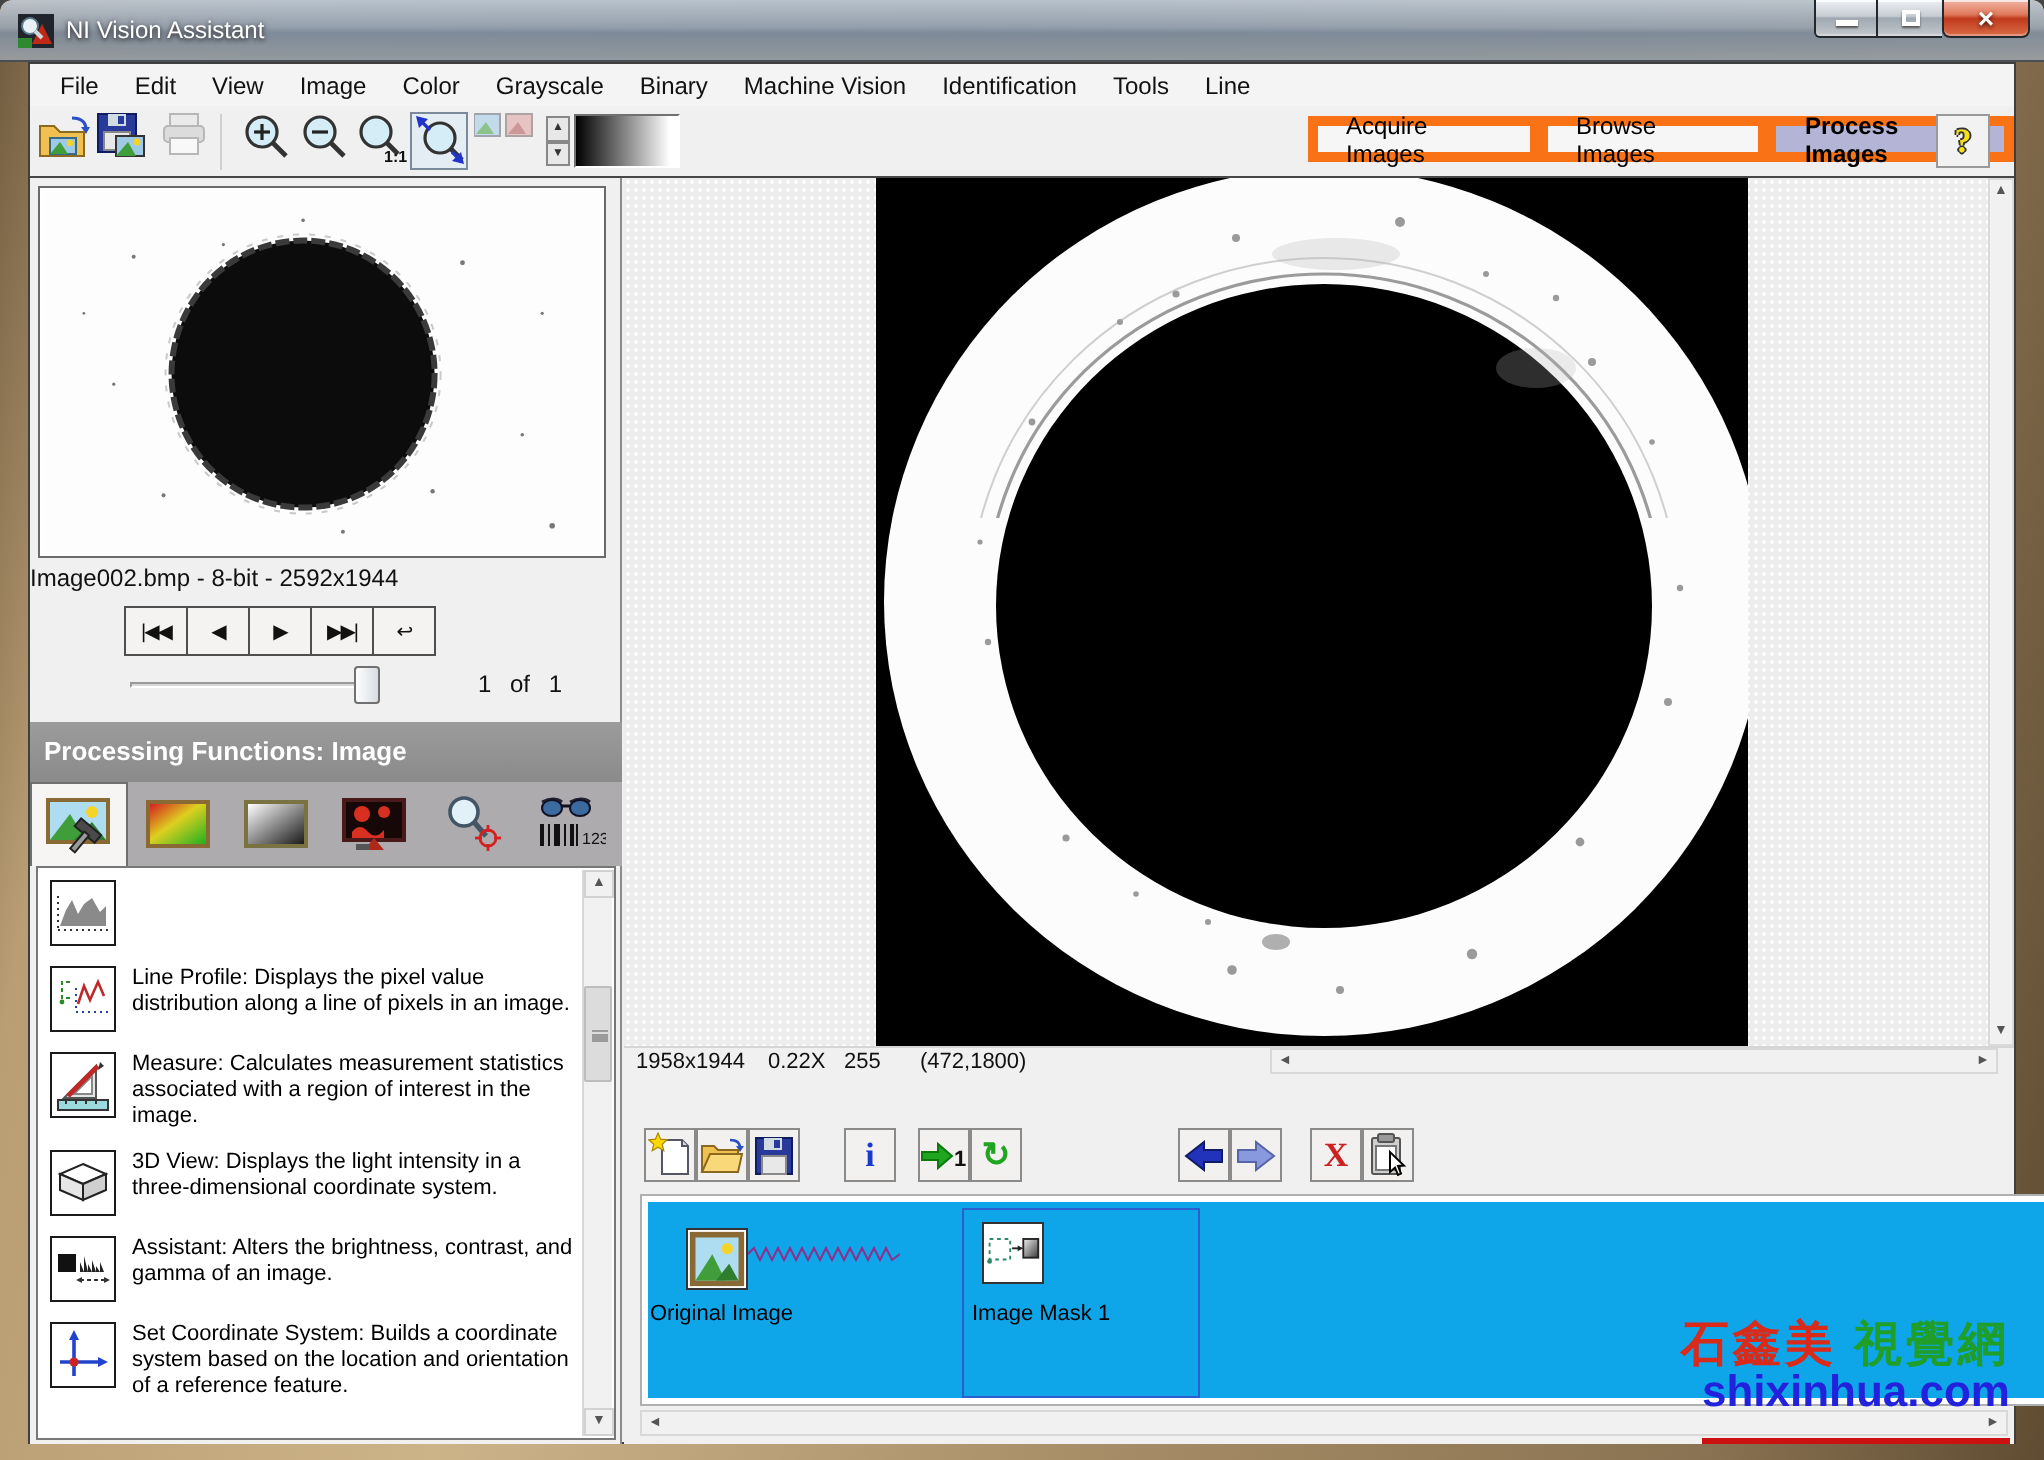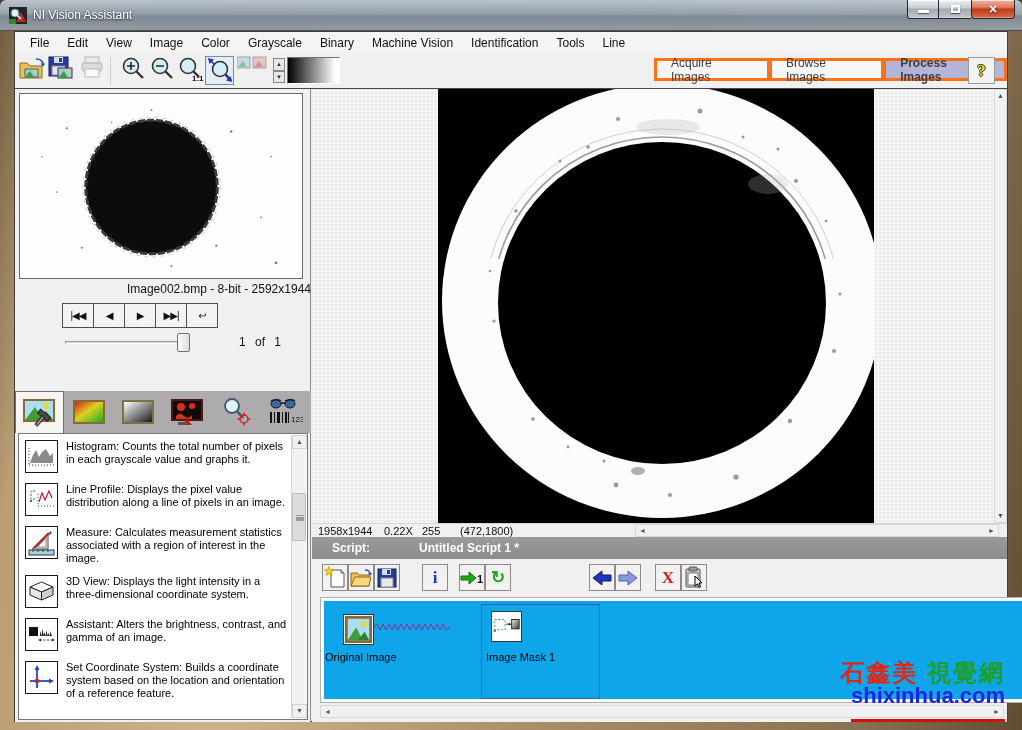--- a/index.html
+++ b/index.html
@@ -42,32 +42,32 @@
   #toolbar { left:0; top:21px; width:992px; height:36px; background:#f0f0f0; border-bottom:1px solid #474747; }
   .tbtn { position:absolute; top:3px; width:29px; height:29px; display:flex; justify-content:center; }
   .tbtn.disabled { opacity:.55; }
   .tbtn.pressed { border:1px solid #7a8a9a; background:#e4ecf4; }
   #palette-gradient { left:237px; top:4px; width:53px; height:27px;
      background:linear-gradient(90deg,#000 0%,#fff 92%,#fff 100%);
      border:1px solid; border-color:#707070 #fff #fff #707070; }
   #palette-spinner { left:224px; top:5px; width:12px; height:25px; display:flex; flex-direction:column; }
   .spin { flex:1; border:1px solid #888; background:#e8e8e8; font-size:6px; line-height:10px; text-align:center; color:#333; }
   #mode-group { left:640px; top:5px; display:flex; }
-  .mode-btn { height:23px; border:3px solid #f97316; margin-left:-1px; background:#f6f6f6;
-     font-size:12px; color:#404040; display:flex; align-items:center; justify-content:center; padding:0 14px; }
+  .mode-btn { height:23px; border:5px solid #f97316; margin-left:-1px; background:#f6f6f6;
+     font-size:12px; color:#000000; display:flex; align-items:center; justify-content:center; padding:0 14px; }
   .mode-btn.active { background:#b3b4d6; font-weight:bold; }
   #help-btn { left:953px; top:4px; width:27px; height:27px; border:1px solid #999; background:#f2f2f2;
      display:flex; align-items:center; justify-content:center;
      color:#f6e11c; font-weight:bold; font-size:17px; font-family:"Liberation Serif",serif;
      text-shadow:-1px 0 #333,1px 0 #333,0 -1px #333,0 1px #333; }
   
   #left-panel { left:0; top:57px; width:296px; height:633px; background:#f0f0f0; border-right:1px solid #8c8c8c; }
   #thumb-frame { left:4px; top:4px; width:284px; height:186px; background:#fff; border:1px solid #6a6a6a; padding:2px; }
   #thumb-frame svg { width:100%; height:100%; display:block; }
-  #thumb-caption { left:0; top:193px; width:296px; text-align:right; font-size:12px; color:#111; }
+  #thumb-caption { left:0; top:193px; width:296px; text-align:left; font-size:12px; color:#111; }
   #transport { left:48px; top:214px; display:flex; }
   .nav-btn { width:32px; height:25px; border:1px solid #4f4f4f; margin-left:-1px; background:#f4f3f1;
      font-size:10px; color:#111; display:flex; align-items:center; justify-content:center; letter-spacing:-1px; }
   #slider-groove { left:50px; top:252px; width:124px; height:3px; background:#d8d8d8; border:1px solid #9a9a9a; border-bottom-color:#fff; border-right-color:#fff; }
   #slider-thumb { left:162px; top:244px; width:13px; height:19px; background:linear-gradient(90deg,#fdfdfd,#d8dde2); border:1px solid #707070; border-radius:2px; }
   #pager { left:200px; top:246px; width:90px; font-size:12px; color:#111; text-align:center; word-spacing:6px; }
   #proc-header { left:0; top:272px; width:296px; height:30px; background:linear-gradient(180deg,#9c9c9c,#8a8a8a);
      color:#fff; font-weight:bold; font-size:13px; line-height:30px; padding-left:7px; }
   #proc-tabs { left:0; top:302px; width:296px; height:42px; background:#aeabae; display:flex; }
   .ptab { width:49px; height:42px; display:flex; align-items:center; justify-content:center; }
@@ -273,20 +273,21 @@
         <div class="nav-btn">|◀◀</div>
         <div class="nav-btn">◀</div>
         <div class="nav-btn">▶</div>
         <div class="nav-btn">▶▶|</div>
         <div class="nav-btn">↩</div>
       </div>
       <div id="slider-groove" class="abs"></div>
       <div id="slider-thumb" class="abs"></div>
       <div id="pager" class="abs">1 of 1</div>
 
+      <div id="proc-header" class="abs">Processing Functions: Image</div>
 
       <div id="proc-tabs" class="abs">
         <div class="ptab selected">
           <svg width="36" height="30" viewBox="0 0 36 30">
             <rect x="1" y="1" width="32" height="23" fill="#8a6a34"></rect>
               <rect x="3" y="3" width="28" height="19" fill="#aedcf0"></rect>
             <circle cx="24" cy="8" r="3" fill="#f5d327"></circle>
             <polygon points="3,22 13,9 21,22" fill="#3f9e3a"></polygon>
               <polygon points="15,22 24,13 31,22" fill="#2f7e2f"></polygon>
             <g transform="rotate(40 22 18)">
@@ -365,21 +366,20 @@
 
       <div id="func-list" class="abs">
         <div class="func-item">
           <div class="func-icon">
             <svg viewBox="0 0 31 31">
                 <path d="M4,22 L7,14 L10,9 L13,16 L16,11 L20,8 L24,15 L27,12 L27,22 Z" fill="#8a8a8a"></path>
                 <line x1="3" y1="24" x2="28" y2="24" stroke="#333" stroke-dasharray="1 2"></line>
                 <line x1="3" y1="7" x2="3" y2="24" stroke="#333" stroke-dasharray="1 2"></line>
               </svg>
           </div>
-          <div class="func-text"><span>Histogram:</span> <span>Counts the total number of pixels in each grayscale value and graphs it.</span></div>
         </div>
         <div class="func-item">
           <div class="func-icon">
             <svg viewBox="0 0 31 31">
                 <path d="M9,7 L5,7 L5,15 L9,15" stroke="#2a8a2a" fill="none" stroke-dasharray="2 1.5"></path>
                 <circle cx="5" cy="17" r="1.2" fill="#2a8a2a"></circle>
                 <polyline points="13,18 16,9 19,16 23,7 26,14" stroke="#c02828" fill="none" stroke-width="1.3"></polyline>
                 <line x1="12" y1="22" x2="28" y2="22" stroke="#2244aa" stroke-dasharray="1 2"></line>
                 <line x1="12" y1="10" x2="12" y2="22" stroke="#2244aa" stroke-dasharray="1 2"></line>
               </svg>
@@ -500,24 +500,20 @@
           <span style="position:absolute;left:72px;top:1px">0.22X</span>
           <span style="position:absolute;left:110px;top:1px">255</span>
           <span style="position:absolute;left:148px;top:1px">(472,1800)</span>
           <div id="hscroll" class="abs">
             <div class="scr-arrow" style="left:0">◄</div>
             <div class="scr-arrow" style="right:0">►</div>
           </div>
         </div>
       </div>
 
-      <div id="script-bar" class="abs">
-        <span style="position:absolute;left:20px">Script:</span>
-        <span style="position:absolute;left:107px">Untitled Script 1 *</span>
-      </div>
 
       <div id="script-toolbar" class="abs">
         <div class="sbtn" style="left:10px">
           <svg width="22" height="23" viewBox="0 0 22 23">
             <path d="M7,4 L17,4 L20,7 L20,21 L7,21 Z" fill="#fff" stroke="#556"></path>
               <path d="M17,4 L17,7 L20,7" fill="#cdd" stroke="#556"></path>
             <polygon points="5,0.5 6.3,3.6 9.6,3.9 7.1,6.1 7.9,9.4 5,7.6 2.1,9.4 2.9,6.1 0.4,3.9 3.7,3.6" fill="#ffd700" stroke="#aa8800" stroke-width="0.6"></polygon>
           </svg>
         </div>
         <div class="sbtn" style="left:36px">

